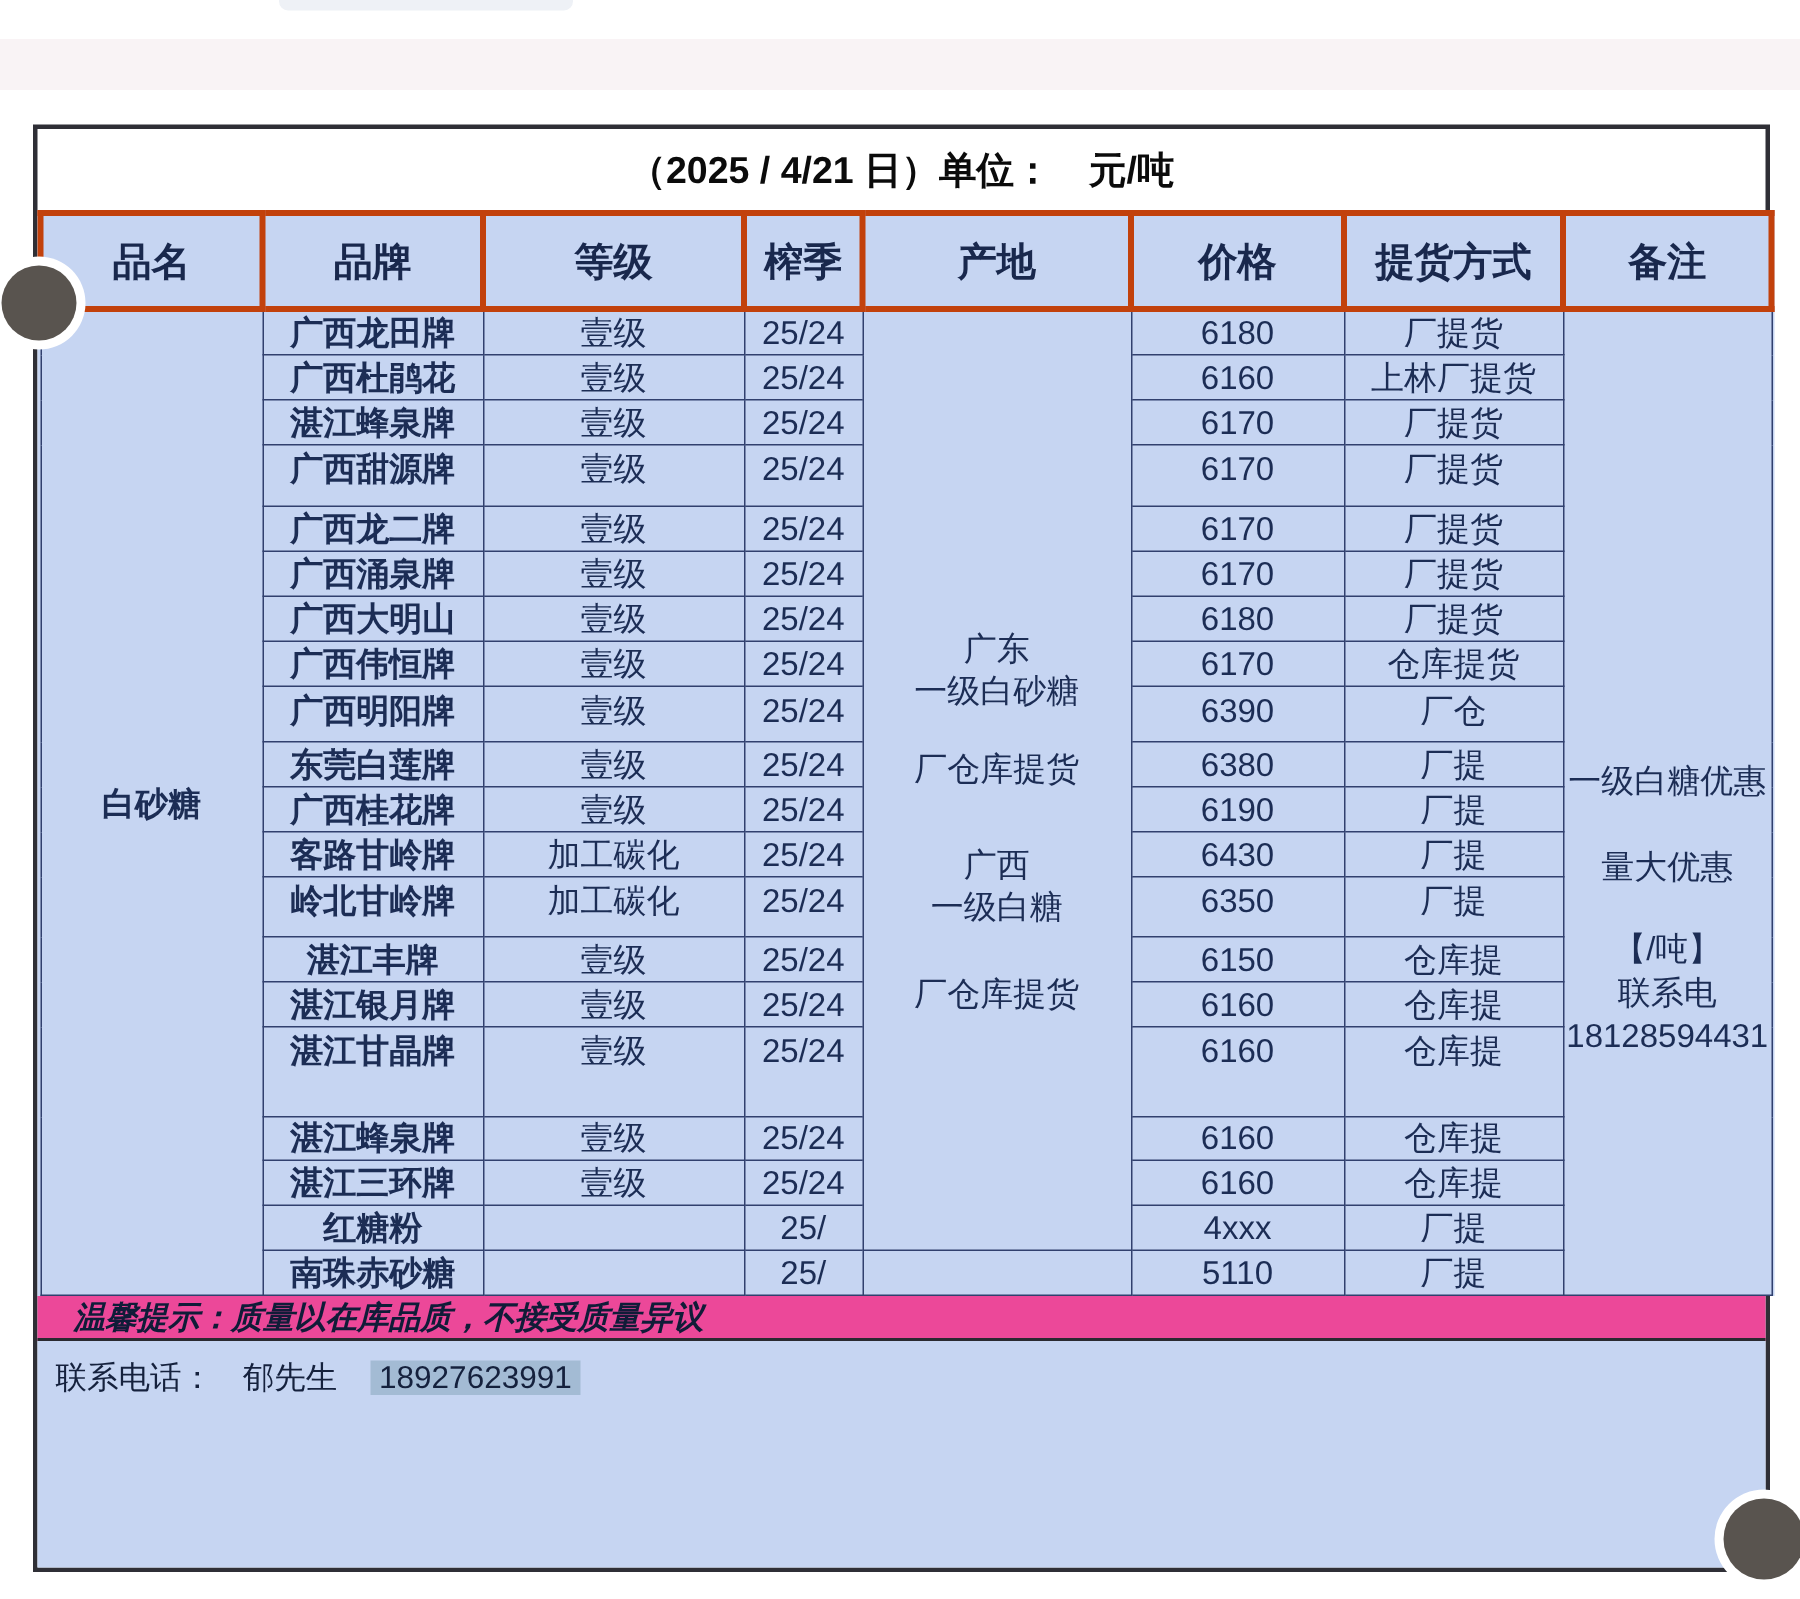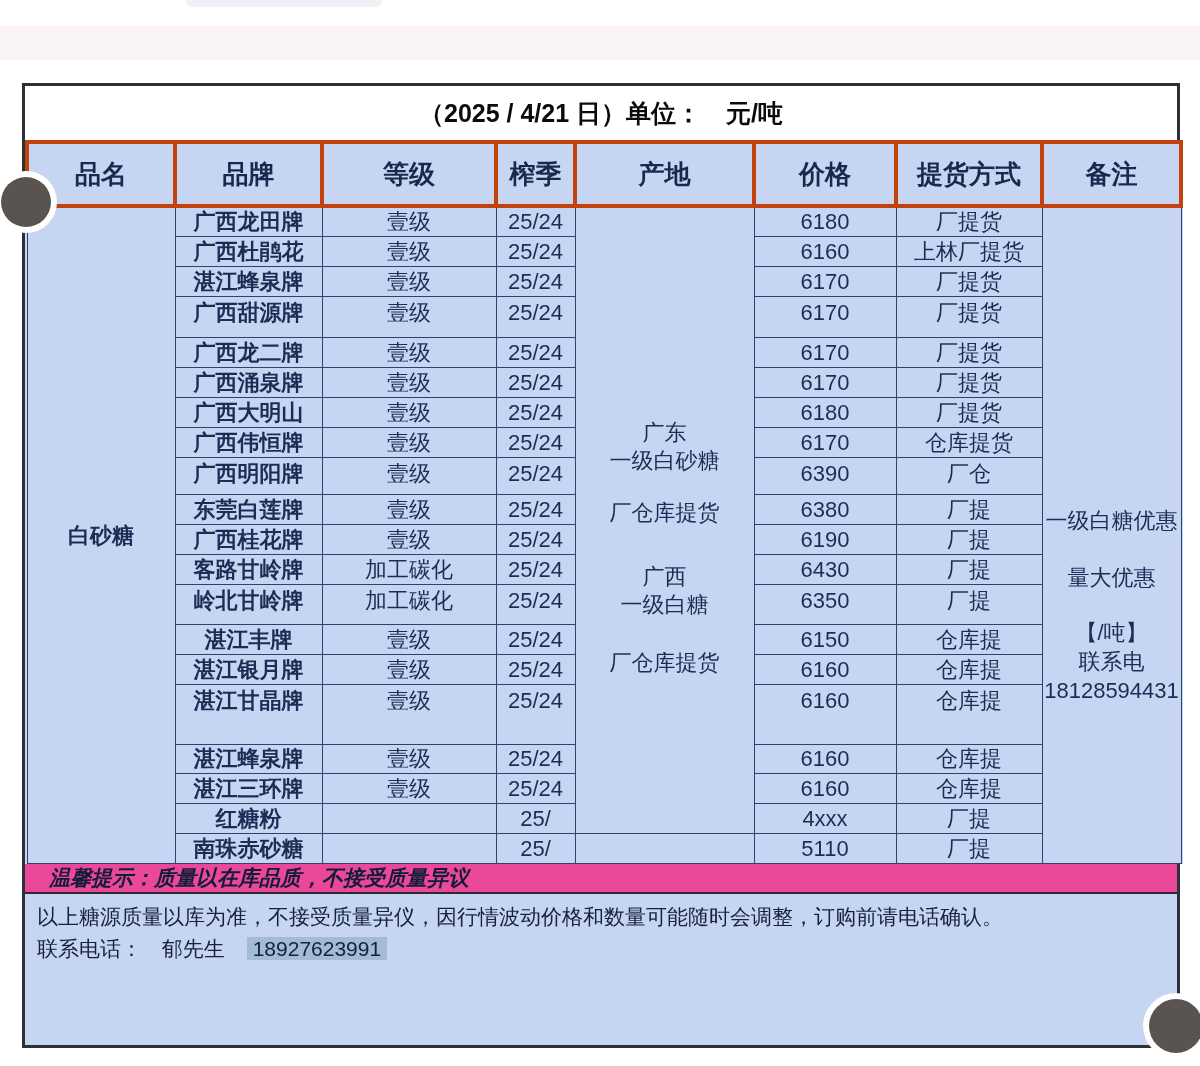--- a/index.html
+++ b/index.html
@@ -272,21 +272,20 @@
           <td class="c-season">25/</td>
           <td class="c-origin-last"></td>
           <td class="c-price">5110</td>
           <td class="c-pickup">厂提</td>
         </tr>
       </tbody>
   </table>
 
   <div class="note-warning">温馨提示：质量以在库品质，不接受质量异议</div>
   <div class="note-body">
-    <div class="note-line1">以上糖源质量以库为准，不接受质量异仪，因行情波动价格和数量可能随时会调整，订购前请电话确认。</div>
     <div class="note-line2">
       <span>联系电话：</span>
       <span class="contact-name">郁先生</span>
       <span class="phone-highlight">18927623991</span>
     </div>
   </div>
 
 </div>
 
 <div class="dot dot-left"></div>

